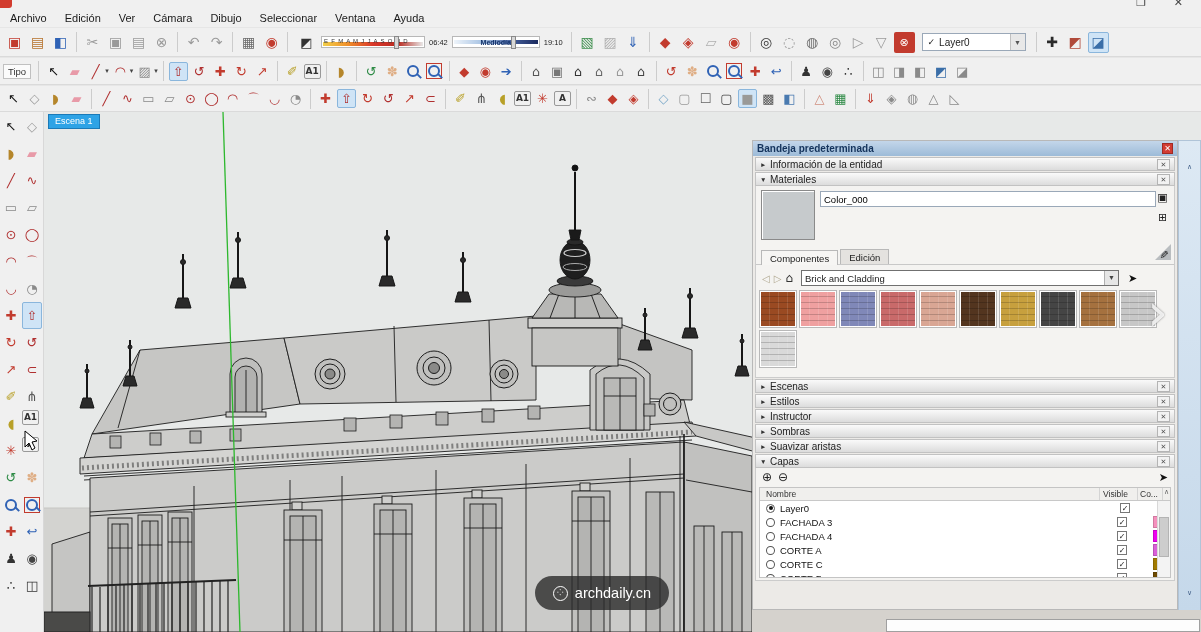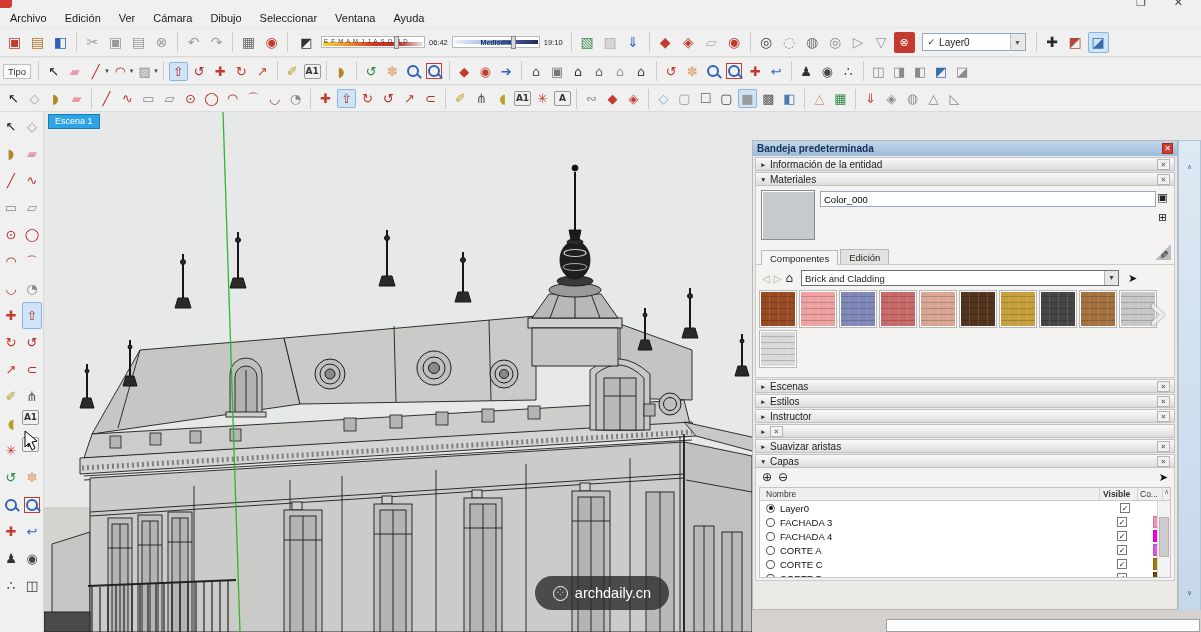--- a/index.html
+++ b/index.html
@@ -89,21 +89,21 @@
     text-shadow:0 0 2px rgba(90,90,90,.8); pointer-events:none; font-family:"DejaVu Sans",sans-serif; }
 
   
   #capas-body { margin:0 2px; background:#f4f3f1; border:1px solid #cccccc; border-top:none; height:113px; position:relative; }
   #capas-toolbar { height:18px; display:flex; align-items:center; padding:0 6px; gap:6px; }
   .capas-btn { font-size:12px; color:#222; cursor:default; font-family:"DejaVu Sans",sans-serif; }
   #capas-detail { margin-left:auto; font-size:11px; color:#111; font-family:"DejaVu Sans",sans-serif; }
   #layer-table { position:absolute; left:3px; right:3px; top:19px; bottom:2px; background:#fff; border:1px solid #c4c4c4; overflow:hidden; }
   #layer-head { height:13px; display:flex; background:#f0efed; border-bottom:1px solid #c8c8c8; font-size:8.5px; color:#333; }
   #layer-head .c-name { width:340px; padding:1px 0 0 6px; border-right:1px solid #d4d4d4; }
-  #layer-head .c-vis { width:38px; padding:1px 0 0 3px; border-right:1px solid #d4d4d4;font-weight:bold; }
+  #layer-head .c-vis { width:38px; padding:1px 0 0 3px; border-right:1px solid #d4d4d4; }
   #layer-head .c-col { width:24px; padding:1px 0 0 2px; }
   #layer-head .c-scr { flex:1; text-align:center; font-size:7px; color:#666; border-left:1px solid #d4d4d4; background:#f0efed; }
   .layer-row { height:14px; display:flex; align-items:center; font-size:9.5px; color:#111; cursor:default; }
   .layer-row .radio { width:9px; height:9px; border:1px solid #555; border-radius:50%; margin:0 5px 0 6px; position:relative; background:#fff; }
   .layer-row .radio.sel::after { content:""; position:absolute; left:1.5px; top:1.5px; width:4px; height:4px; border-radius:50%; background:#111; }
   .layer-row .lname { width:318px; }
   .layer-row .chk { width:10px; height:10px; border:1px solid #777; background:#fff; font-size:8px; line-height:9px; text-align:center; color:#222; margin-left:22px; }
   .layer-row .col { width:17px; height:12px; margin-left:26px; border:1px solid rgba(0,0,0,.15); }
   #layer-scroll { position:absolute; right:0; top:13px; bottom:0; width:13px; background:#f3f3f3; border-left:1px solid #d8d8d8; }
   #layer-scroll .thumb { position:absolute; left:1px; top:16px; width:10px; height:40px; background:#cdcdcd; border:1px solid #b4b4b4; }
@@ -663,20 +663,21 @@
           <span class="lbl">Estilos</span>
           <span class="sec-x">✕</span>
         </div>
         <div class="sec-header">
           <span class="arr">►</span>
           <span class="lbl">Instructor</span>
           <span class="sec-x">✕</span>
         </div>
         <div class="sec-header">
           <span class="arr">►</span>
+          <span class="lbl">Sombras</span>
           <span class="sec-x">✕</span>
         </div>
         <div class="sec-header">
           <span class="arr">►</span>
           <span class="lbl">Suavizar aristas</span>
           <span class="sec-x">✕</span>
         </div>
         <div class="sec-header">
           <span class="arr">▼</span>
           <span class="lbl">Capas</span>

